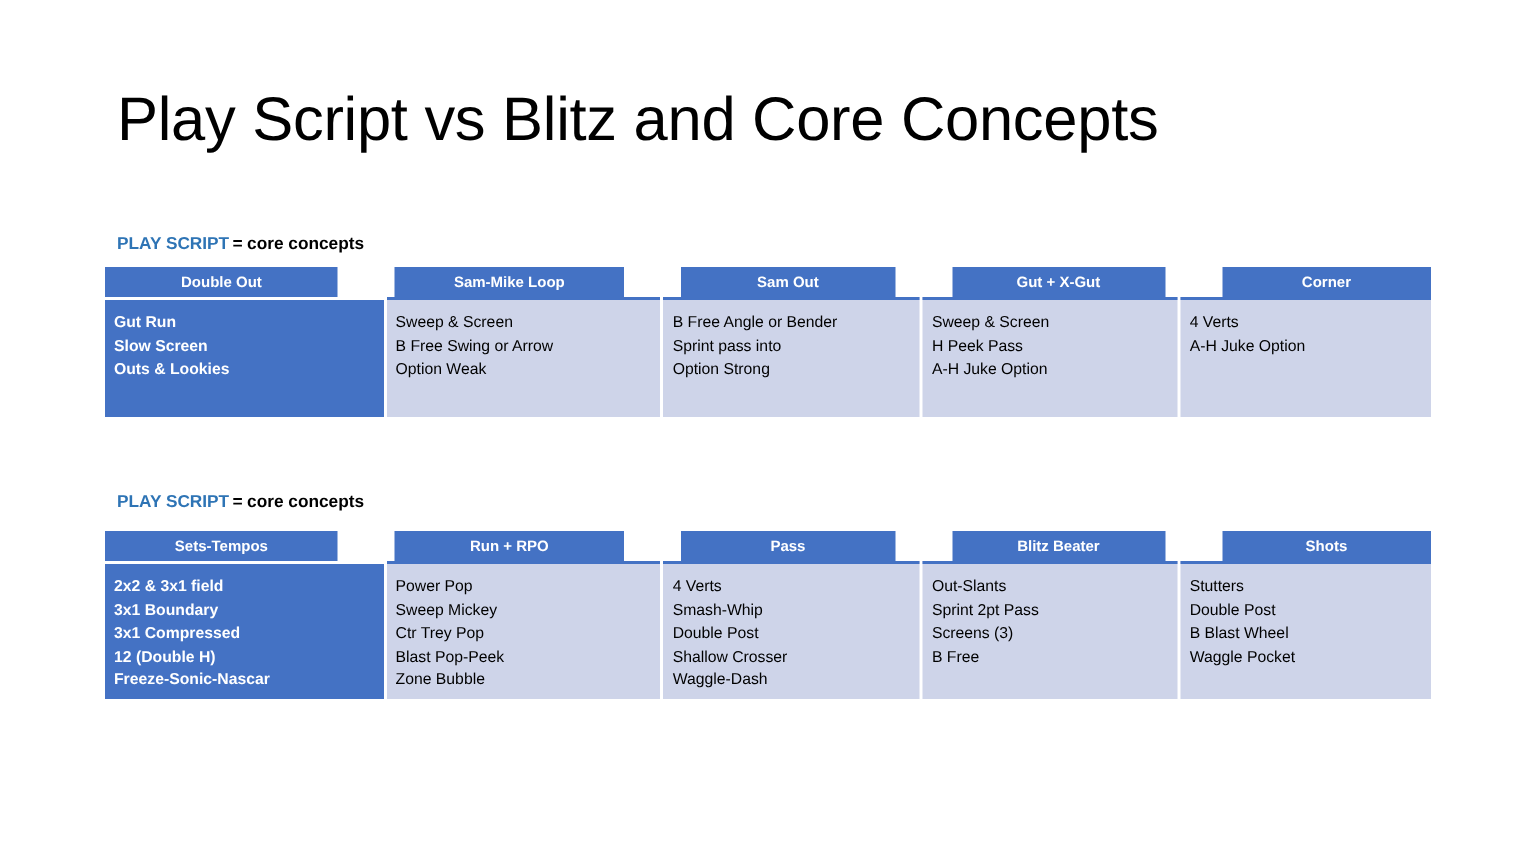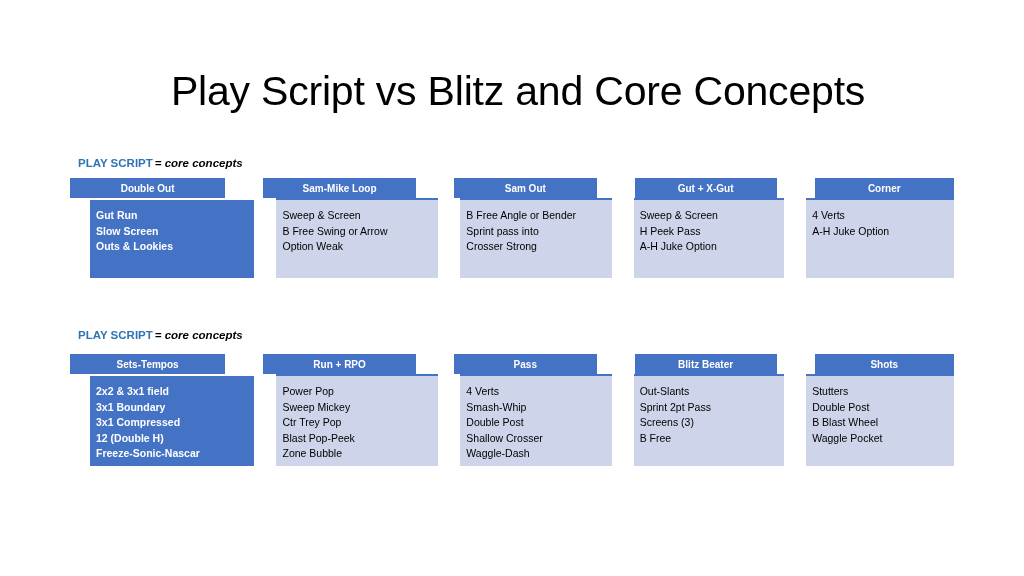--- a/index.html
+++ b/index.html
@@ -21,29 +21,28 @@
     top: 0;
     width: 1024px;
     height: 576px;
     background: #ffffff;
   }
 
   
   .slide-title {
     position: absolute;
     left: 78px;
-    top: 68px;
+    top: 56px;
     width: 880px;
     font-size: 41px;
     line-height: 1.15;
     font-weight: 400;
     color: #000000;
     letter-spacing: -0.2px;
     white-space: nowrap;
-    text-align: center;
   }
 
   
   .section-label {
     position: absolute;
     left: 78px;
     font-size: 11.5px;
     font-weight: bold;
     white-space: nowrap;
   }
@@ -54,21 +53,20 @@
   }
   .section-label .eq {
     color: #000000;
     font-weight: bold;
     font-style: italic;
     padding-left: 2px;
   }
   .section-label .cc {
     color: #000000;
     font-weight: bold;
-    font-style: italic;
   }
 
   
   .tbl {
     position: absolute;
     left: 70px;
     width: 884px;
     display: flex;
     flex-direction: column;
   }
@@ -101,21 +99,20 @@
 
   .bcell {
     background: #CED4E9;
     color: #000000;
     font-size: 10.5px;
     box-sizing: border-box;
     padding: 8px 0 0 6px;
     margin-right: 2px;
     border-top: 2px solid #4472C4;
     overflow: hidden;
-    margin-left: 20px;
   }
   .bcell:last-child { margin-right: 0; }
 
   .bcell.highlight {
     background: #4472C4;
     color: #ffffff;
     font-weight: bold;
     border-top: 2px solid #ffffff;
   }
 
@@ -167,21 +164,21 @@
           <div class="line">Outs &amp; Lookies</div>
         </div>
       <div class="bcell col-1">
           <div class="line">Sweep &amp; Screen</div>
           <div class="line">B Free Swing or Arrow</div>
           <div class="line">Option Weak</div>
         </div>
       <div class="bcell col-2">
           <div class="line">B Free Angle or Bender</div>
           <div class="line">Sprint pass into</div>
-          <div class="line">Crosser Strong</div>
+          <div class="line">Option Strong</div>
         </div>
       <div class="bcell col-3">
           <div class="line">Sweep &amp; Screen</div>
           <div class="line">H Peek Pass</div>
           <div class="line">A-H Juke Option</div>
         </div>
       <div class="bcell col-4">
           <div class="line">4 Verts</div>
           <div class="line">A-H Juke Option</div>
         </div>

